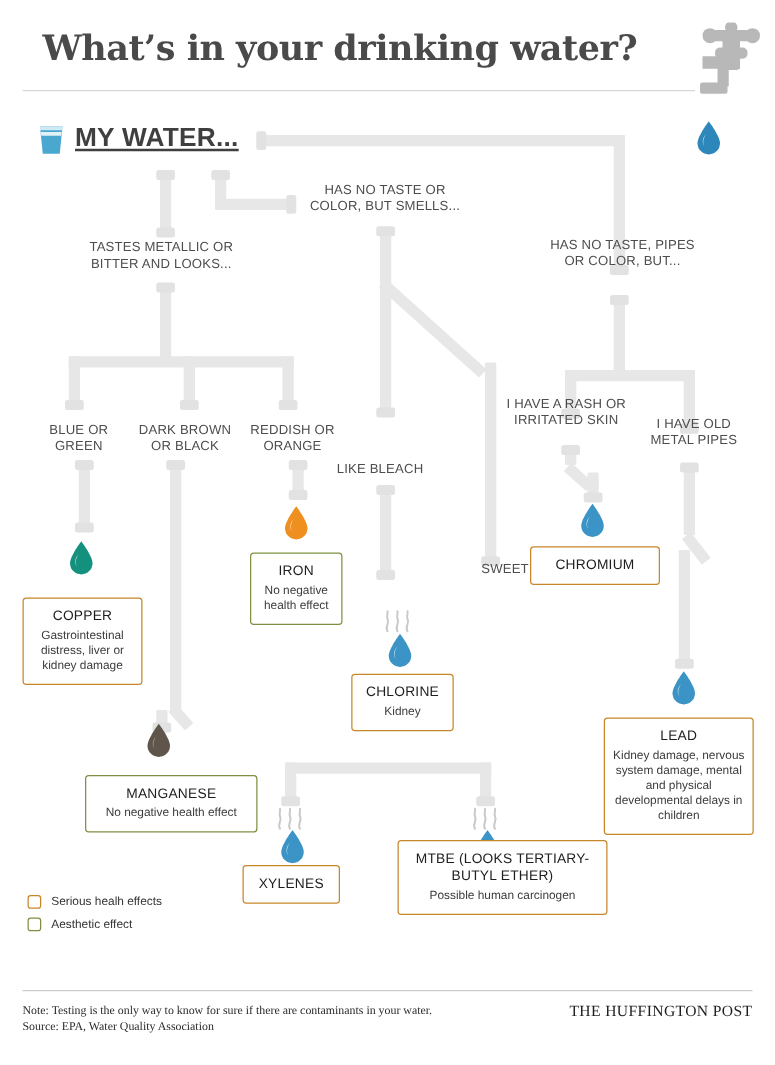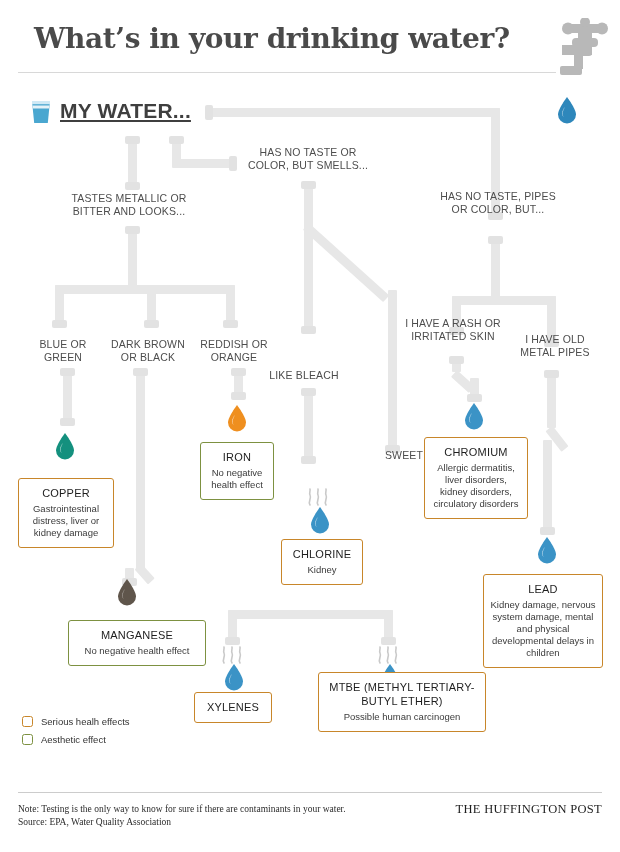--- a/index.html
+++ b/index.html
@@ -312,27 +312,26 @@
   <div class="box" style="left:281px; top:539px; width:82px;">
     <div class="bx-title">CHLORINE</div>
     <div class="bx-desc">Kidney</div>
   </div>
 
   <div class="box" style="left:194px; top:692px; width:78px;">
     <div class="bx-title">XYLENES</div>
   </div>
 
   <div class="box" style="left:318px; top:672px; width:168px;">
-    <div class="bx-title">MTBE (METHYL TERTIARY- BUTYL ETHER)</div>
+    <div class="bx-title">MTBE (LOOKS TERTIARY- BUTYL ETHER)</div>
     <div class="bx-desc">Possible human carcinogen</div>
   </div>
 
   <div class="box" style="left:424px; top:437px; width:104px;">
     <div class="bx-title">CHROMIUM</div>
-    <div class="bx-desc">Allergic dermatitis, liver disorders, kidney disorders, circulatory disorders</div>
   </div>
 
   <div class="box" style="left:483px; top:574px; width:120px;">
     <div class="bx-title">LEAD</div>
     <div class="bx-desc">Kidney damage, nervous system damage, mental and physical developmental delays in children</div>
   </div>
 
   <div id="legend">
     <div class="legend-row">
       <span class="legend-swatch"></span>

